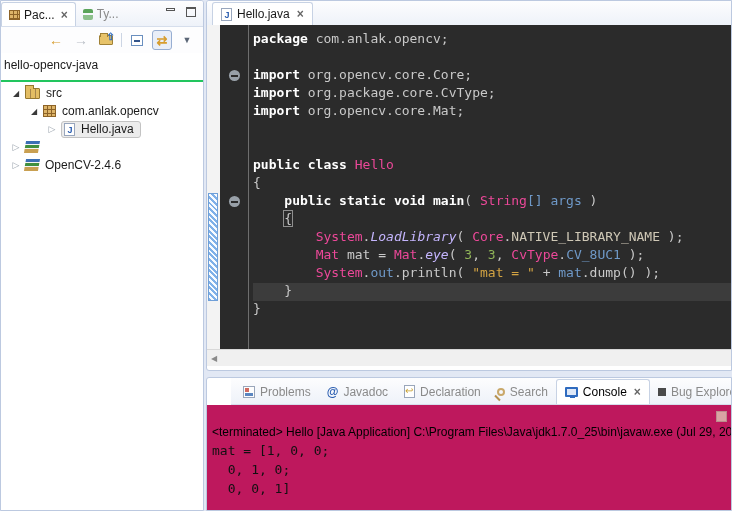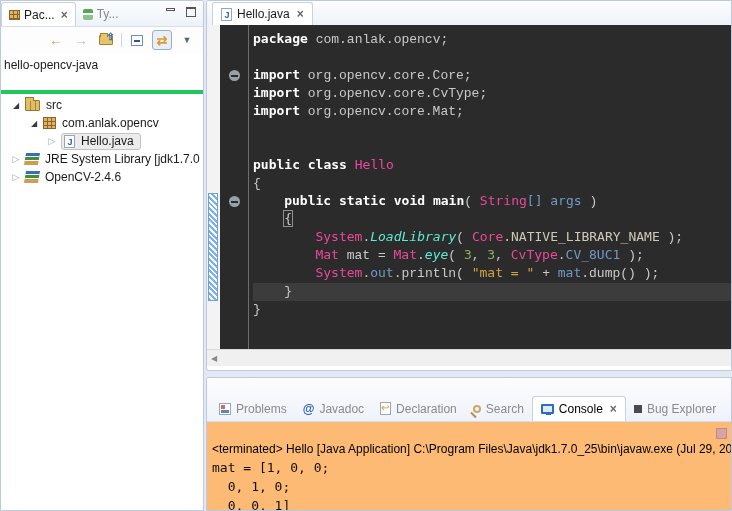--- a/index.html
+++ b/index.html
@@ -32,22 +32,22 @@
   .tbtn.pressed { background:#e9eef8; border:1px solid #97aed2; border-radius:3px; }
   .link-arrows { color:#d79d2e; font-weight:bold; font-size:13px; }
   .menu-chev { color:#5a6576; font-size:9px; }
   .upfolder { width:14px; height:10px; background:#e7c36a; border:1px solid #a08136; border-radius:1px; position:relative; }
   .upfolder::before { content:""; position:absolute; left:0; top:-3px; width:6px; height:3px;
     background:#e7c36a; border:1px solid #a08136; border-bottom:none; }
   .upfolder::after { content:"⇧"; position:absolute; right:-3px; top:-5px; color:#2f6bbf; font-size:10px; font-weight:bold; }
   .collapse-ic { width:12px; height:11px; border:1px solid #6a8fbf; background:#fff; position:relative; }
   .collapse-ic::after { content:""; position:absolute; left:2px; top:4px; width:6px; height:2px; background:#33548a; }
 
-  .tree-root { font-size:12px; color:#1a1a1a; padding:3px 2px 18px 3px;
-    border-bottom:4px solid #22c55e; margin:2px 0 2px 0; white-space:nowrap; }
+  .tree-root { font-size:12px; color:#1a1a1a; padding:3px 2px 8px 3px;
+    border-bottom:2px solid #22c55e; margin:2px 0 2px 0; white-space:nowrap; }
   .tree { font-size:12px; color:#1a1a1a; }
   .tree-row { height:18px; display:flex; align-items:center; gap:4px; white-space:nowrap; }
   .arrow { width:10px; text-align:center; font-size:8px; color:#3a3a3a; flex:none; }
   .arrow.col { color:#9aa3ad; font-size:9px; }
   .tlabel { padding:0 2px; }
   .selwrap { display:flex; align-items:center; gap:4px; background:#ececec;
     border:1px solid #c3c3c3; border-radius:3px; padding:0 4px 0 2px; height:17px; }
 
   .ticon { flex:none; display:inline-block; position:relative; }
   .icon-package-folder { width:15px; height:11px; background:#e3bd63; border:1px solid #96782f; border-radius:1px;
@@ -76,54 +76,54 @@
     border:1px solid #6f9fd8; }
   .gutter { width:29px; background:#2a2a2a; border-right:1px solid #6e6e6e; position:relative; flex:none; }
   .fold { position:absolute; left:9px; width:11px; height:11px; border-radius:50%;
     background:#98a0a8; }
   .fold::after { content:""; position:absolute; left:2px; top:5px; width:7px; height:1.5px; background:#2b2b2b; }
   .code-area { flex:1; padding:6px 0 0 4px; position:relative; overflow:hidden; }
   .code-line { height:18px; line-height:18px; white-space:pre;
     font:13px "DejaVu Sans Mono", monospace; color:#c9c9c9; }
   .code-line.current { background:#3c3c3c; margin-right:0; }
   .t-kw { color:#ffffff; font-weight:bold; }
-  .t-pl { color:#c9c9c9;font-family:Liberation Mono, monospace; }
+  .t-pl { color:#c9c9c9; }
   .t-cls { color:#ec4899; }
   .t-str { color:#d2a343; }
   .t-num { color:#8fb357; }
   .t-var { color:#6f99c8; }
   .t-vari { color:#6f99c8; }
-  .t-itl { color:#5eead4; font-style:italic; }
+  .t-itl { color:#c4b5fd; font-style:italic; }
   .t-const { color:#cfc8b6; }
   .t-bracket { color:#c9c9c9; border:1px solid #8f8f8f; margin:-1px; }
   .hscroll { height:17px; background:#f0f0f0; border-top:1px solid #d8d8d8;
     display:flex; align-items:center; padding-left:4px; }
   .scroll-arrow { color:#8a8a8a; font-size:8px; }
 
   
   .console-panel { left:206px; top:377px; width:526px; height:134px; border-radius:3px 0 0 0; overflow:hidden; }
-  .bottom-tabs { height:44px; padding-left:4px; }
+  .bottom-tabs { height:27px; padding-left:4px;margin-left:24px; }
   .btab { display:flex; align-items:center; gap:5px; height:25px; padding:0 8px;
     font-size:12px; color:#8a8a8a; white-space:nowrap; }
   .btab.active { background:#fff; border:1px solid #c7d2e4; border-bottom:none;
     border-radius:3px 3px 0 0; color:#000; }
   .bicon { flex:none; position:relative; display:inline-block; }
   .icon-problems-icon { width:12px; height:12px; background:#fdfdfd; border:1px solid #9aa6ba; }
   .icon-problems-icon::before { content:""; position:absolute; left:1px; top:1px; width:4px; height:4px; background:#d06a5f; }
   .icon-problems-icon::after { content:""; position:absolute; left:1px; bottom:1px; width:8px; height:3px; background:#5b86c0; }
   .icon-javadoc-icon::before { content:"@"; color:#2a5db0; font-size:12px; font-weight:bold; }
   .icon-declaration-icon { width:11px; height:13px; background:#fff; border:1px solid #9aa6ba; }
   .icon-declaration-icon::after { content:"↩"; position:absolute; left:0; top:-1px; color:#c9a232; font-size:10px; }
   .icon-search-icon { width:8px; height:8px; border:2px solid #c9a86a; border-radius:50%; }
   .icon-search-icon::after { content:""; position:absolute; left:-5px; top:7px; width:7px; height:2px;
     background:#b59150; transform:rotate(45deg); }
   .icon-console-icon { width:13px; height:10px; border:2px solid #2f6bbf; background:#dfe9f8; border-radius:1px; }
   .icon-console-icon::after { content:""; position:absolute; left:3px; bottom:-3px; width:5px; height:2px; background:#2f6bbf; }
   .icon-bug-icon { width:8px; height:8px; background:#4a4a4a; }
-  .console-body { position:relative; background:#fdba74; height:107px; }
+  .console-body { position:relative; background:#be185d; height:107px; }
   .console-toolbar { height:20px; position:relative; }
   .terminate-sq { position:absolute; right:4px; top:6px; width:11px; height:11px;
     background:#d9a3a3; border:1px solid #bc8c8c; }
   .console-header { font-size:12px; color:#000; padding:0 0 2px 5px; white-space:nowrap; }
   .console-output { padding-left:5px; }
   .console-line { font:13px "DejaVu Sans Mono", monospace; color:#111; height:19px; line-height:19px; white-space:pre; }
 </style>
 </head>
 <body>
 
@@ -185,21 +185,20 @@
         <div class="tree-row" style="padding-left: 46px;">
           <span class="arrow col">▷</span>
           <span class="selwrap">
             <span class="ticon icon-java-file"></span>
             <span class="tlabel">Hello.java</span>
           </span>
         </div>
         <div class="tree-row" style="padding-left: 10px;">
           <span class="arrow col">▷</span>
           <span class="ticon icon-library"></span>
-          <span class="tlabel">JRE System Library [jdk1.7.0</span>
         </div>
         <div class="tree-row" style="padding-left: 10px;">
           <span class="arrow col">▷</span>
           <span class="ticon icon-library"></span>
           <span class="tlabel">OpenCV-2.4.6</span>
         </div>
       </div>
   </aside>
 
   <section class="panel editor-panel">
@@ -215,21 +214,21 @@
         <div class="range-indicator" style="top: 168px; height: 108px;"></div>
       </div>
       <div class="gutter">
           <div class="fold" style="top: 45px;"></div>
           <div class="fold" style="top: 171px;"></div>
         </div>
       <div class="code-area">
           <div class="code-line"><span class="t-kw">package </span><span class="t-pl">com.anlak.opencv;</span></div>
           <div class="code-line"></div>
           <div class="code-line"><span class="t-kw">import </span><span class="t-pl">org.opencv.core.Core;</span></div>
-          <div class="code-line"><span class="t-kw">import </span><span class="t-pl">org.opencv.core.CvType;</span></div>
+          <div class="code-line"><span class="t-kw">import </span><span class="t-pl">org.package.core.CvType;</span></div>
           <div class="code-line"><span class="t-kw">import </span><span class="t-pl">org.opencv.core.Mat;</span></div>
           <div class="code-line"></div>
           <div class="code-line"></div>
           <div class="code-line"><span class="t-kw">public class </span><span class="t-cls">Hello</span></div>
           <div class="code-line"><span class="t-pl">{</span></div>
           <div class="code-line"><span class="t-pl">    </span><span class="t-kw">public static void main</span><span class="t-pl">( </span><span class="t-cls">String</span><span class="t-var">[]</span><span class="t-pl"> </span><span class="t-var">args</span><span class="t-pl"> )</span></div>
           <div class="code-line"><span class="t-pl">    </span><span class="t-bracket">{</span></div>
           <div class="code-line"><span class="t-pl">        </span><span class="t-cls">System</span><span class="t-pl">.</span><span class="t-itl">LoadLibrary</span><span class="t-pl">( </span><span class="t-cls">Core</span><span class="t-pl">.</span><span class="t-const">NATIVE_LIBRARY_NAME</span><span class="t-pl"> );</span></div>
           <div class="code-line"><span class="t-pl">        </span><span class="t-cls">Mat</span><span class="t-pl"> mat = </span><span class="t-cls">Mat</span><span class="t-pl">.</span><span class="t-itl">eye</span><span class="t-pl">( </span><span class="t-num">3</span><span class="t-pl">, </span><span class="t-num">3</span><span class="t-pl">, </span><span class="t-cls">CvType</span><span class="t-pl">.</span><span class="t-var">CV_8UC1</span><span class="t-pl"> );</span></div>
           <div class="code-line"><span class="t-pl">        </span><span class="t-cls">System</span><span class="t-pl">.</span><span class="t-vari">out</span><span class="t-pl">.</span><span class="t-pl">println</span><span class="t-pl">( </span><span class="t-str">"mat = "</span><span class="t-pl"> + </span><span class="t-var">mat</span><span class="t-pl">.</span><span class="t-pl">dump()</span><span class="t-pl"> );</span></div>

